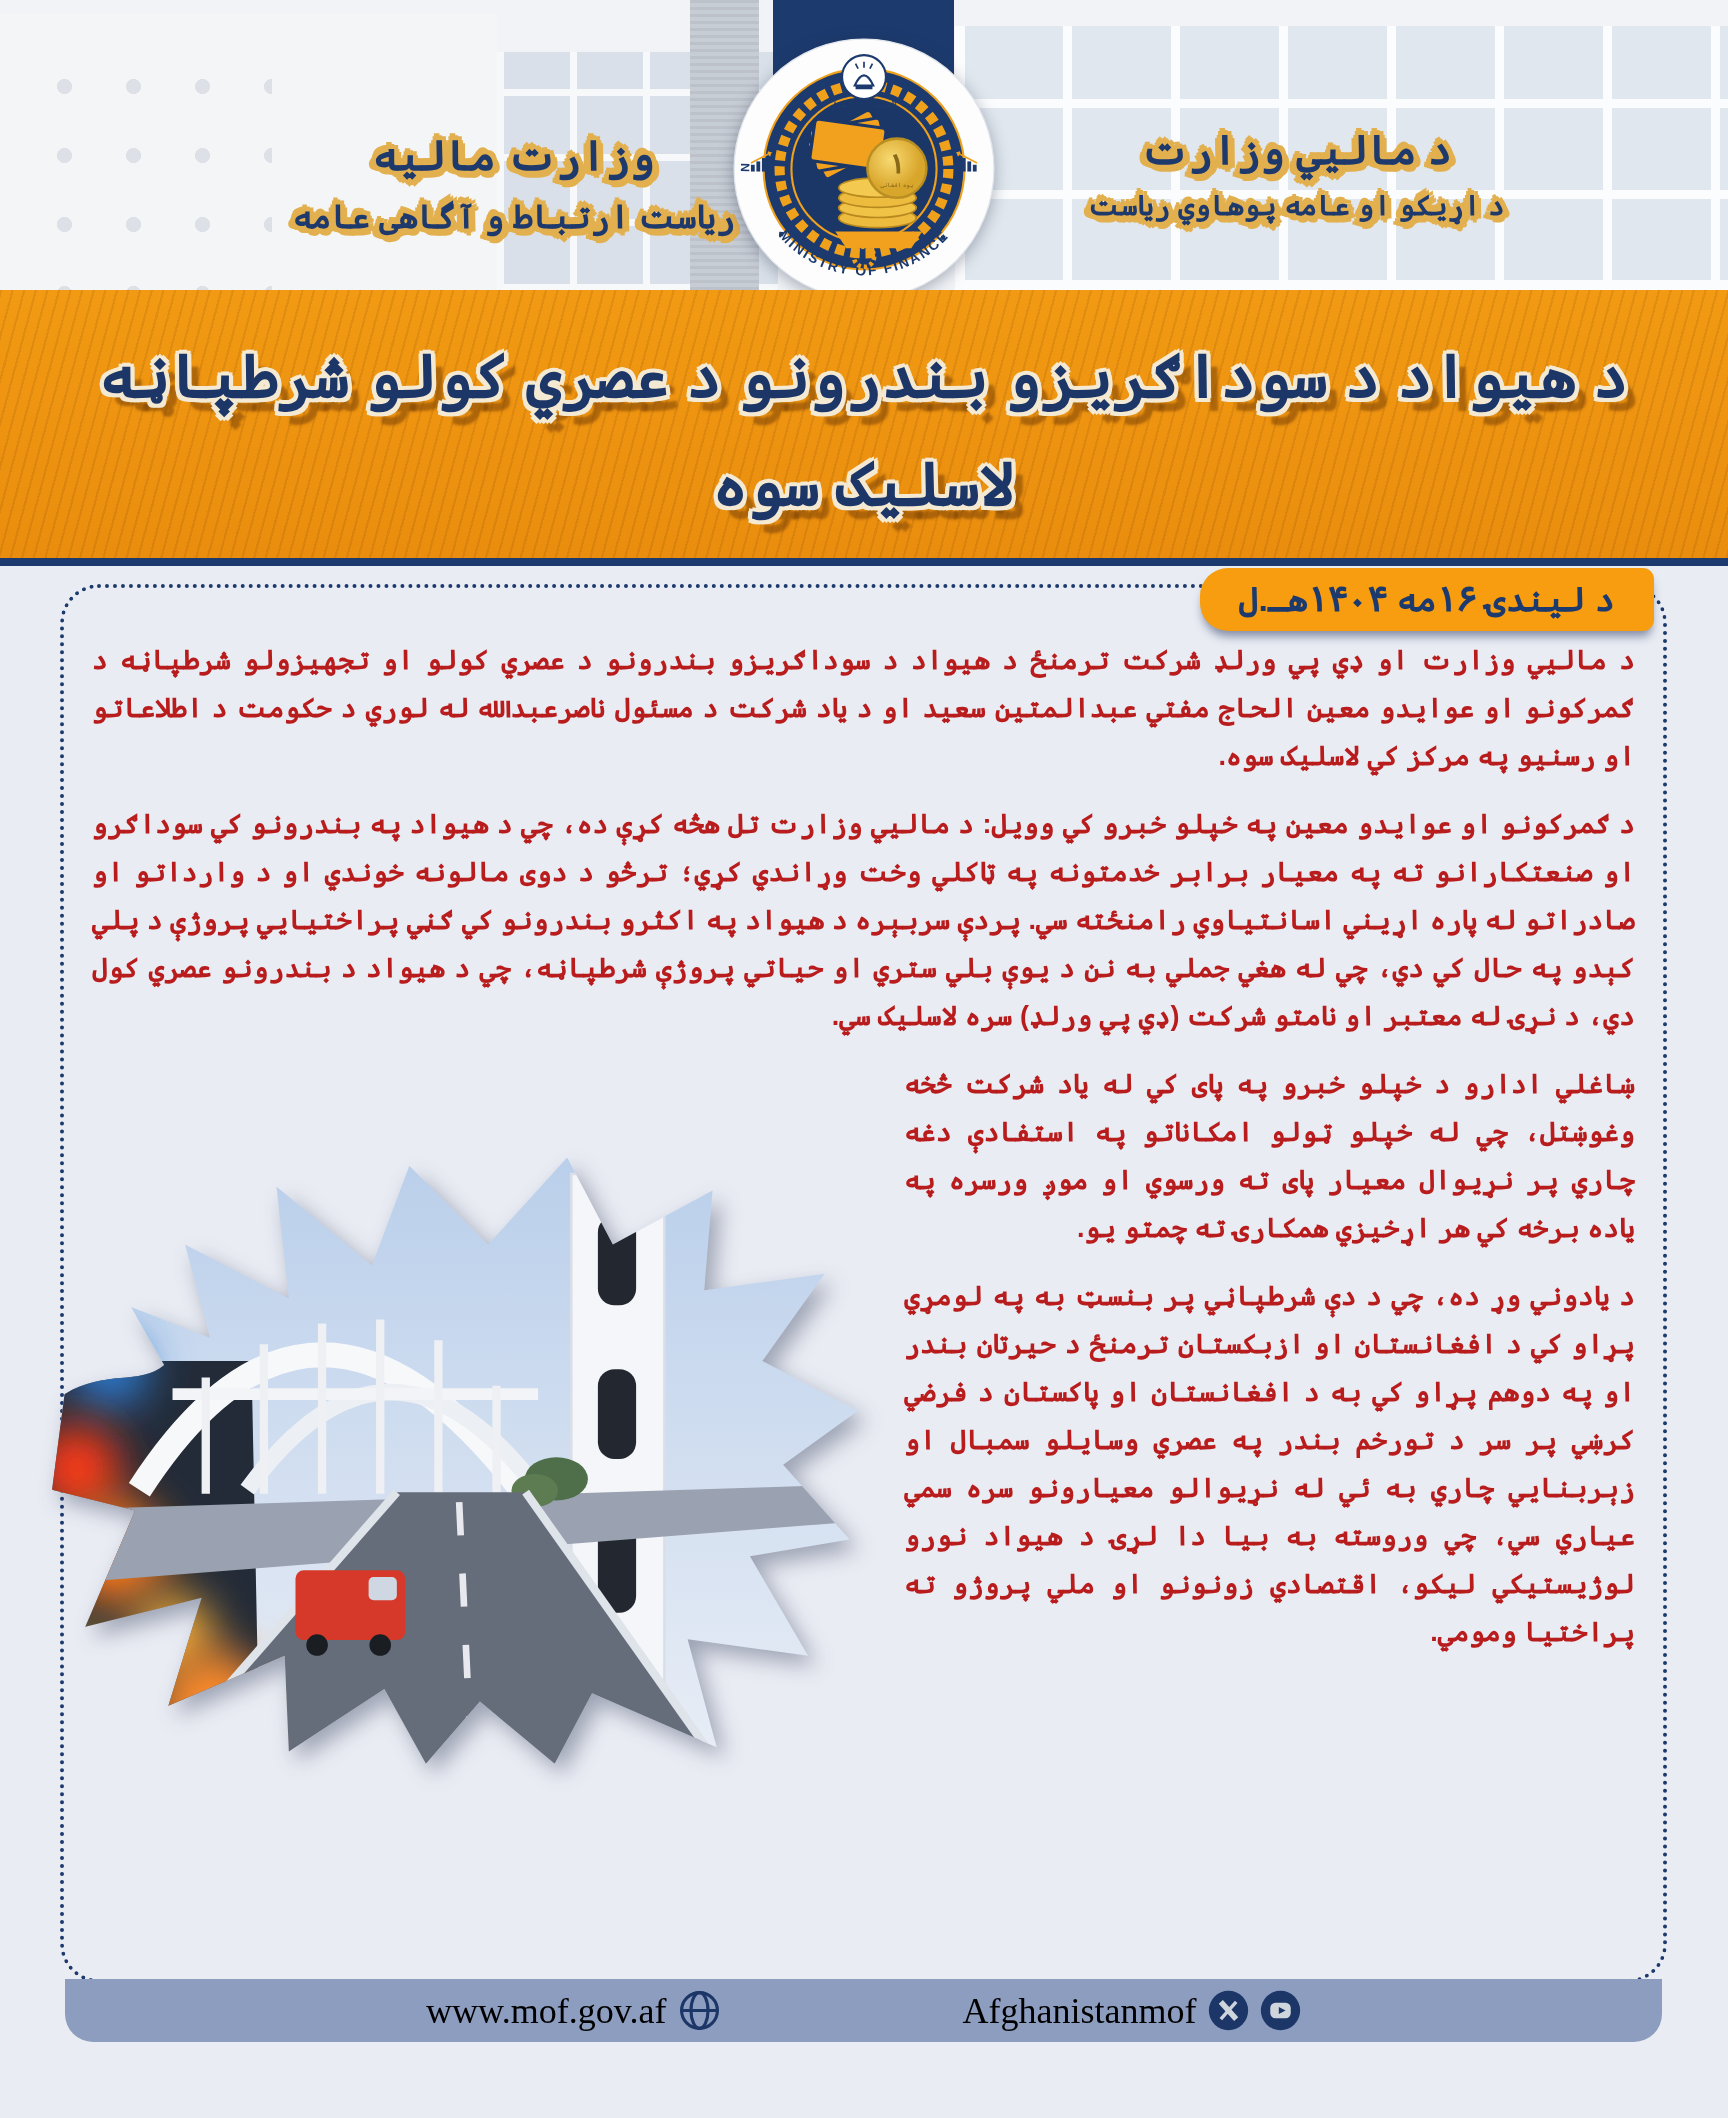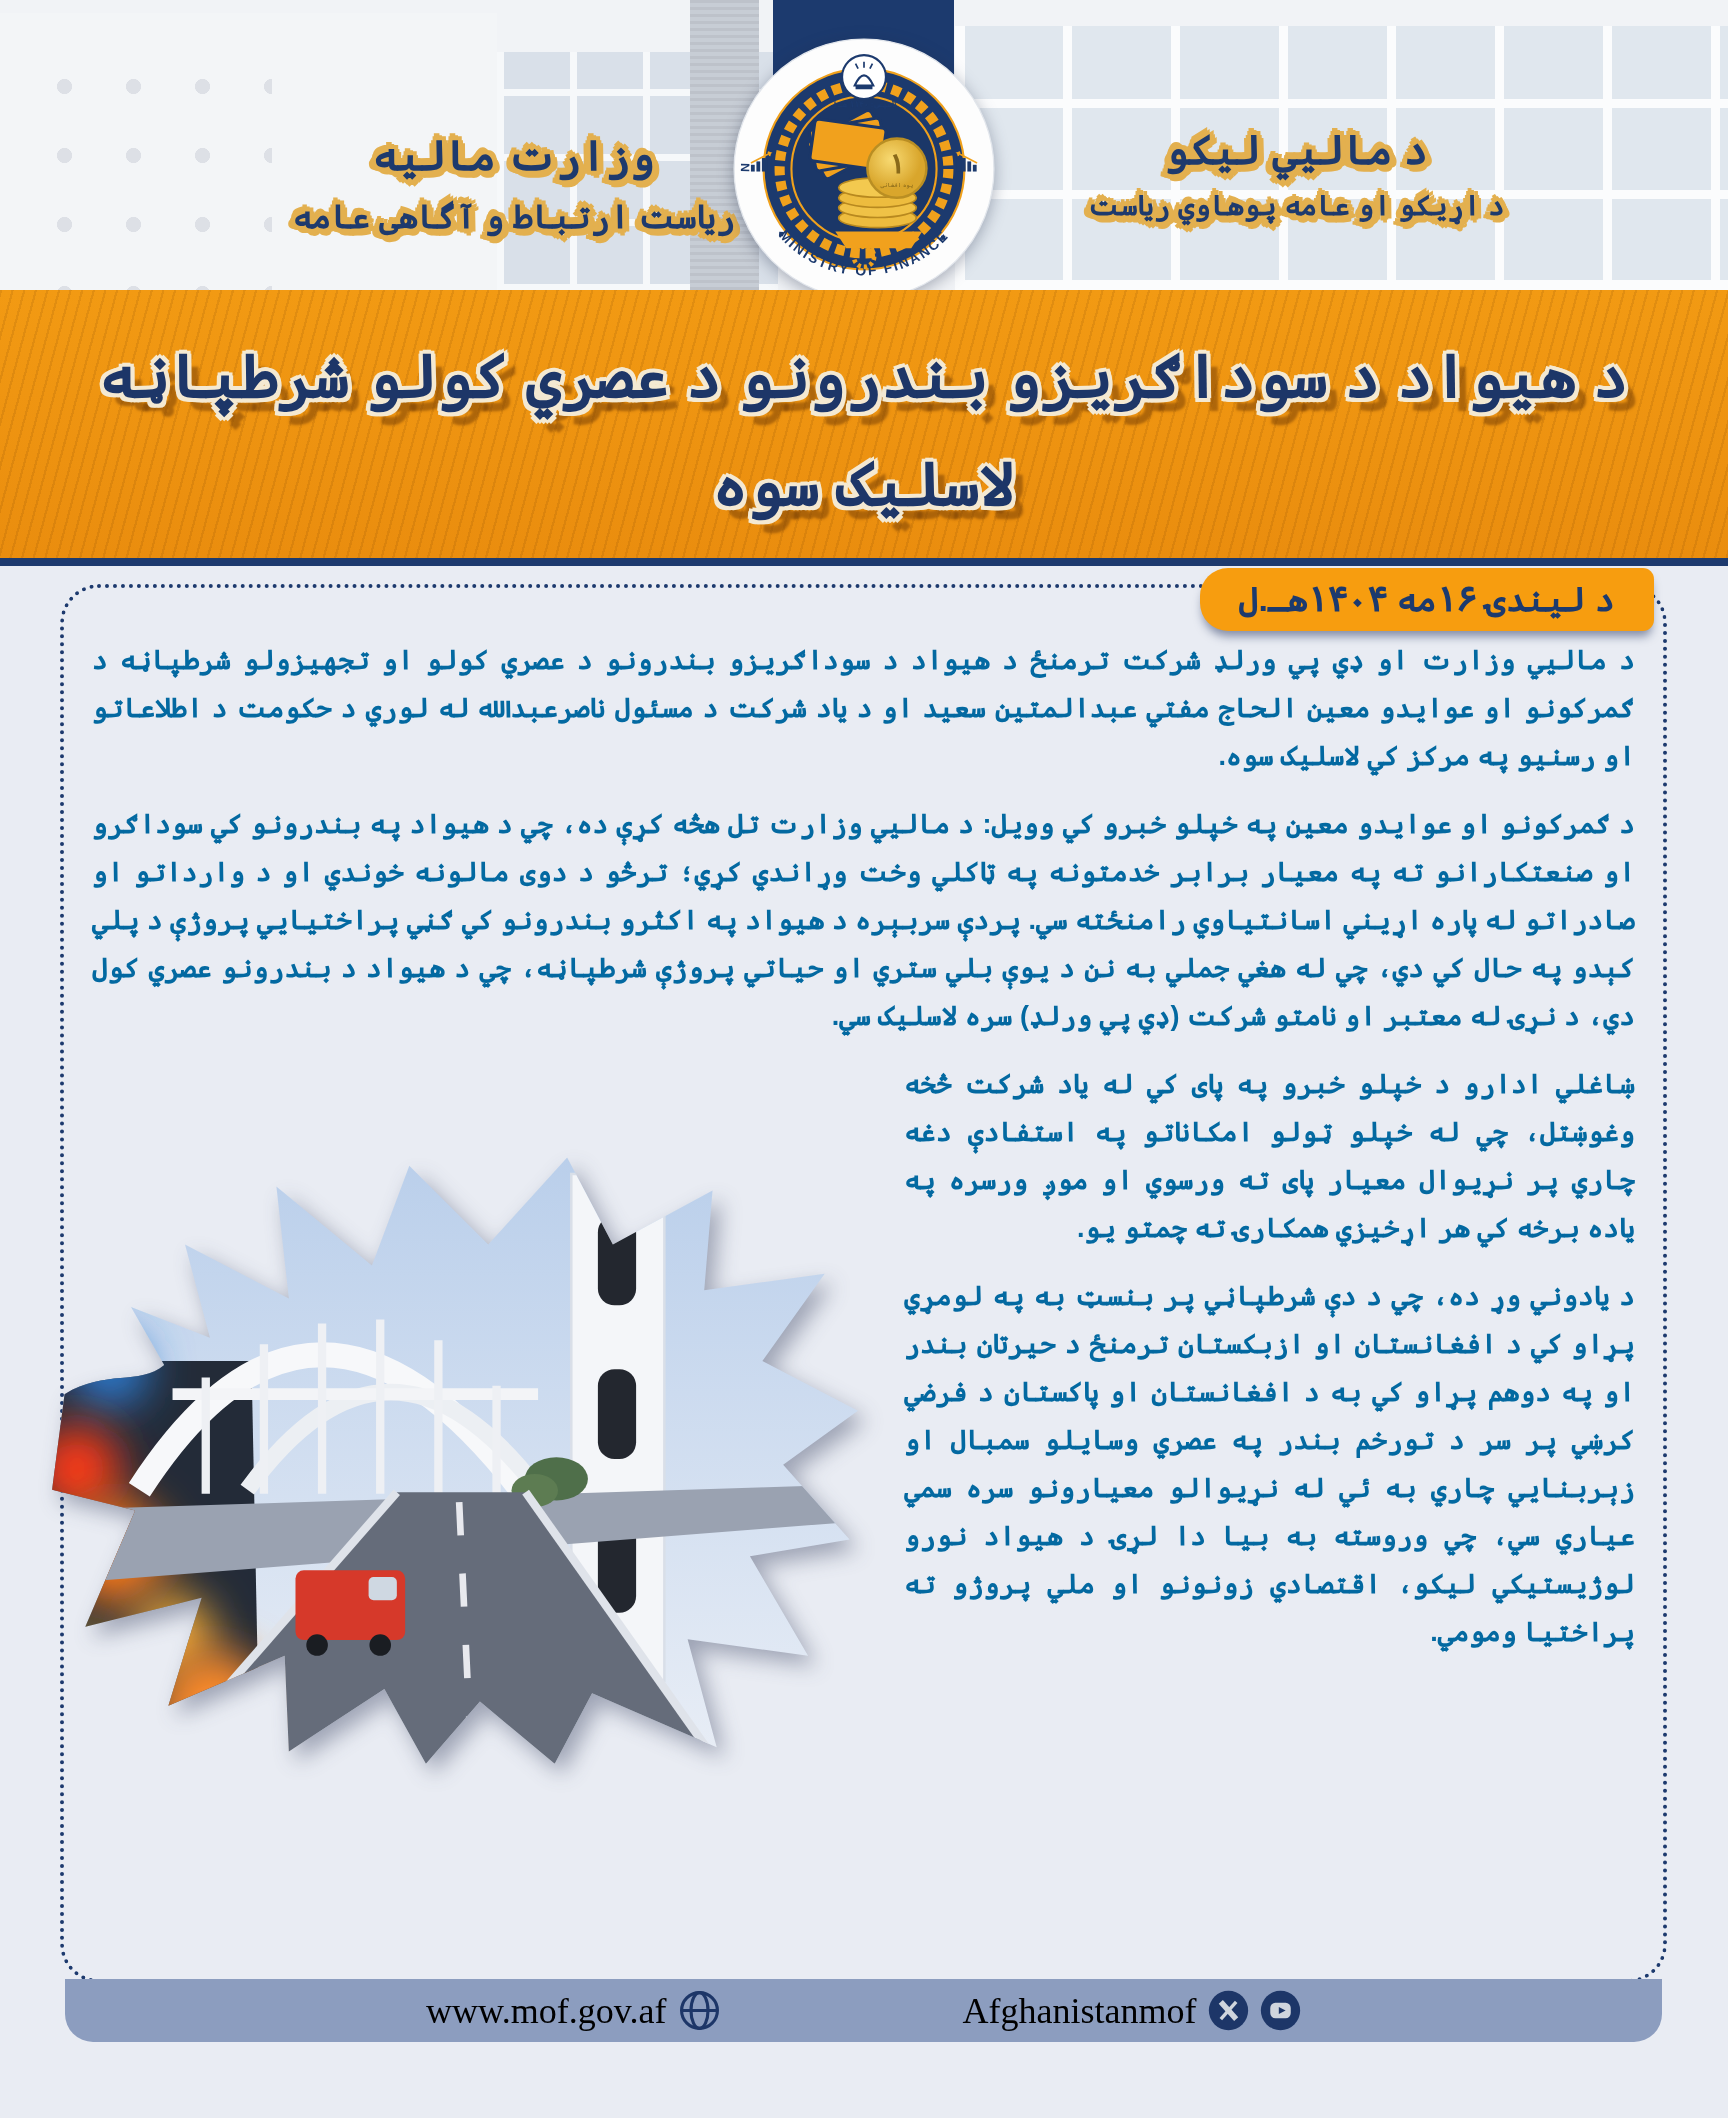--- a/index.html
+++ b/index.html
@@ -55,21 +55,21 @@
   
   .date-badge{position:absolute;top:568px;right:74px;height:63px;padding:0 39px;
         background:#f79d0f;border-radius:28px 11.2px 11.2px 28px;
         color:#1c3a6e;font-size:34px;font-weight:700;line-height:63px;white-space:nowrap;
         box-shadow:0 7.8px 9.5px -2.6px rgba(30,45,90,.5);z-index:6;}
 
   
   .content-card{position:absolute;left:60px;top:584px;width:1607px;height:1399px;
         box-sizing:border-box;border:4.8px dotted #1d3a6e;border-radius:39px;z-index:2;}
   .article{box-sizing:border-box;padding:48px 28px 0 28px;
-        font-size:27px;font-weight:700;line-height:48px;color:#0369a1;
+        font-size:27px;font-weight:700;line-height:48px;color:#b91c1c;
         text-align:justify;}
   .article p{margin:0 0 20px 0;}
   .photo-float{float:left;width:864px;height:648px;margin:60px 17.3px 0 -69px;
         filter:drop-shadow(8.6px 10.4px 10.4px rgba(35,45,80,.38));}
   .photo-float svg{width:100%;height:100%;}
 
   
   .footer-bar{position:absolute;left:0.9px;right:0.9px;top:100%;height:63px;
         background:#8c9dbf;border-radius:0 0 28px 28px;
         display:flex;align-items:center;justify-content:center;gap:242px;}
@@ -90,21 +90,21 @@
     <div class="chimney"></div>
     <div class="bldg-right"></div>
     <div class="header-wash"></div>
     <div class="navy-band"></div>
 
     <div class="header-side-text left-block">
       <div class="l1 gold-outline">وزارت مالیه</div>
       <div class="l2 gold-outline">ریاست ارتباط و آگاهی عامه</div>
     </div>
     <div class="header-side-text right-block">
-      <div class="l1 gold-outline">د ماليي لیکو</div>
+      <div class="l1 gold-outline">د ماليي وزارت</div>
       <div class="l2 gold-outline">د اړیکو او عامه پوهاوي ریاست</div>
     </div>
 
     <svg class="seal" viewBox="0 0 640 640">
       <defs>
         <path id="arcTop" d="M 48,320 A 272,272 0 0 1 592,320" fill="none"></path>
         <path id="arcBottom" d="M 58,352 A 266,266 0 0 0 582,352" fill="none"></path>
         <radialGradient id="coinG" cx="40%" cy="35%">
           <stop offset="0%" stop-color="#f8da72"></stop>
             <stop offset="100%" stop-color="#d9a62c"></stop>

